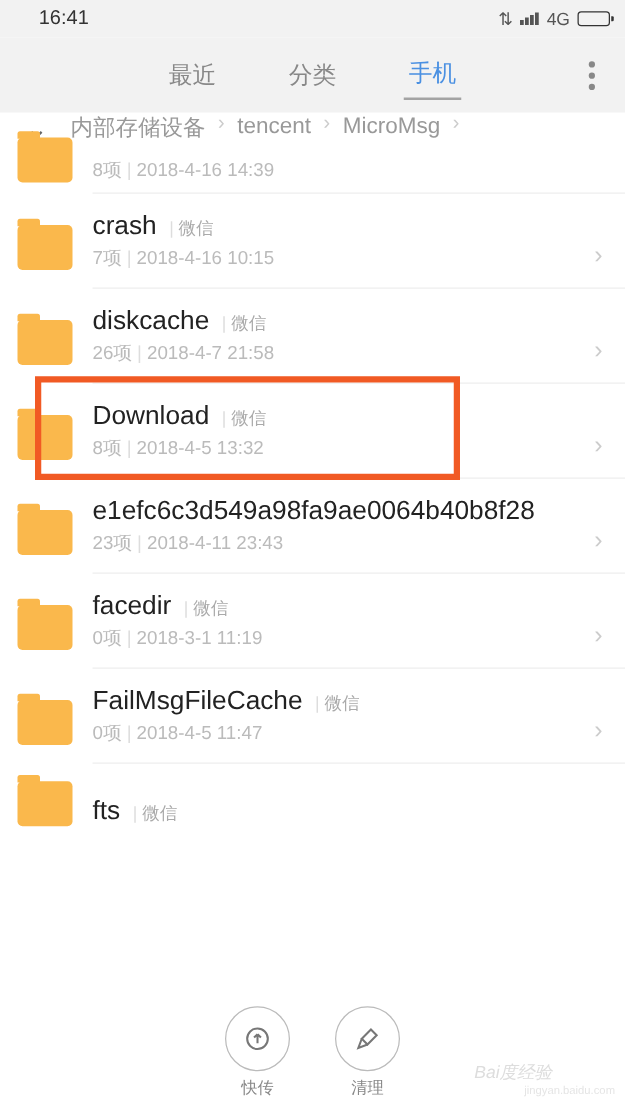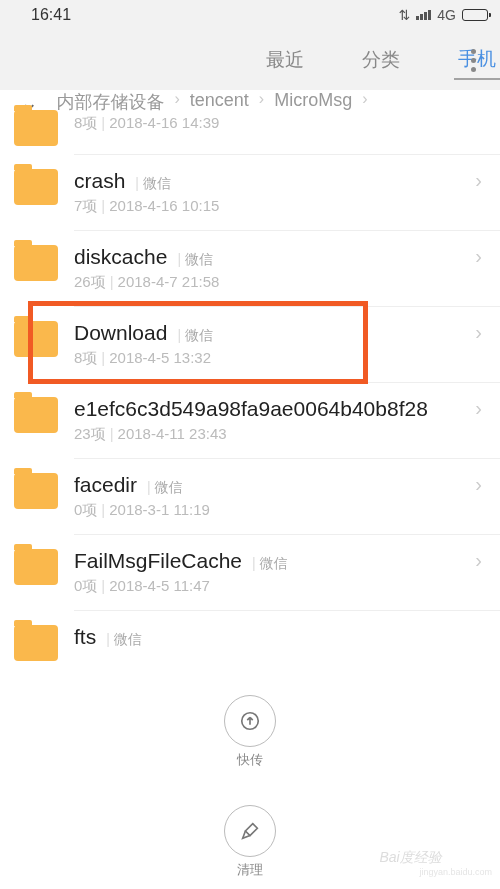--- a/index.html
+++ b/index.html
@@ -28,21 +28,21 @@
     .signal-icon span:nth-child(3){height:8px;} .signal-icon span:nth-child(4){height:10px;}
     .battery { width: 26px; height: 12px; border: 1.5px solid #333; border-radius: 3px; position: relative; }
     .battery::after { content:''; position:absolute; right:-4px; top:3px; width:2px; height:4px; background:#333; border-radius:0 1px 1px 0;}
     .battery-fill { width: 80%; height: 100%; background:#333; border-radius:1px;}
 
     .tabs {
       height: 60px;
       background: #f2f2f2;
       display: flex;
       align-items: center;
-      justify-content: flex-end;
+      justify-content: center;
       gap: 50px;
       font-size: 19px;
       color: #888;
       position: relative;
     }
     .tab { padding: 6px 4px; }
     .tab.active { color: #4a90e2; border-bottom: 2px solid #a3a3a3; }
     .more-dots {
       position: absolute;
       right: 24px;
@@ -60,21 +60,21 @@
       font-size: 18px;
       color: #999;
       border-bottom: 1px solid #eee;
     }
     .breadcrumb .chev { color: #ccc; font-size: 16px; }
     .bc-collapse { font-size: 22px; color: #666; margin-right: 8px; }
 
     .file-list { background: #fff; }
     .file-item {
       display: flex;
-      align-items: flex-start;
+      align-items: flex-end;
       padding: 14px 18px 14px 14px;
       position: relative;
       gap: 16px;
     }
     .file-item.partial-top { padding-top: 0; padding-bottom: 8px; margin-top: -30px; }
     .file-item.partial-bottom { padding-bottom: 0; }
     .folder-icon {
       width: 44px;
       height: 36px;
       background: #fab84c;
@@ -111,21 +111,20 @@
 
     .floating-actions {
       position: absolute;
       bottom: 10px;
       left: 0;
       right: 0;
       display: flex;
       justify-content: center;
       gap: 36px;
       z-index: 3;
-      flex-direction: column;
     }
     .fab {
       display: flex;
       flex-direction: column;
       align-items: center;
       gap: 4px;
     }
     .fab-circle {
       width: 52px;
       height: 52px;

